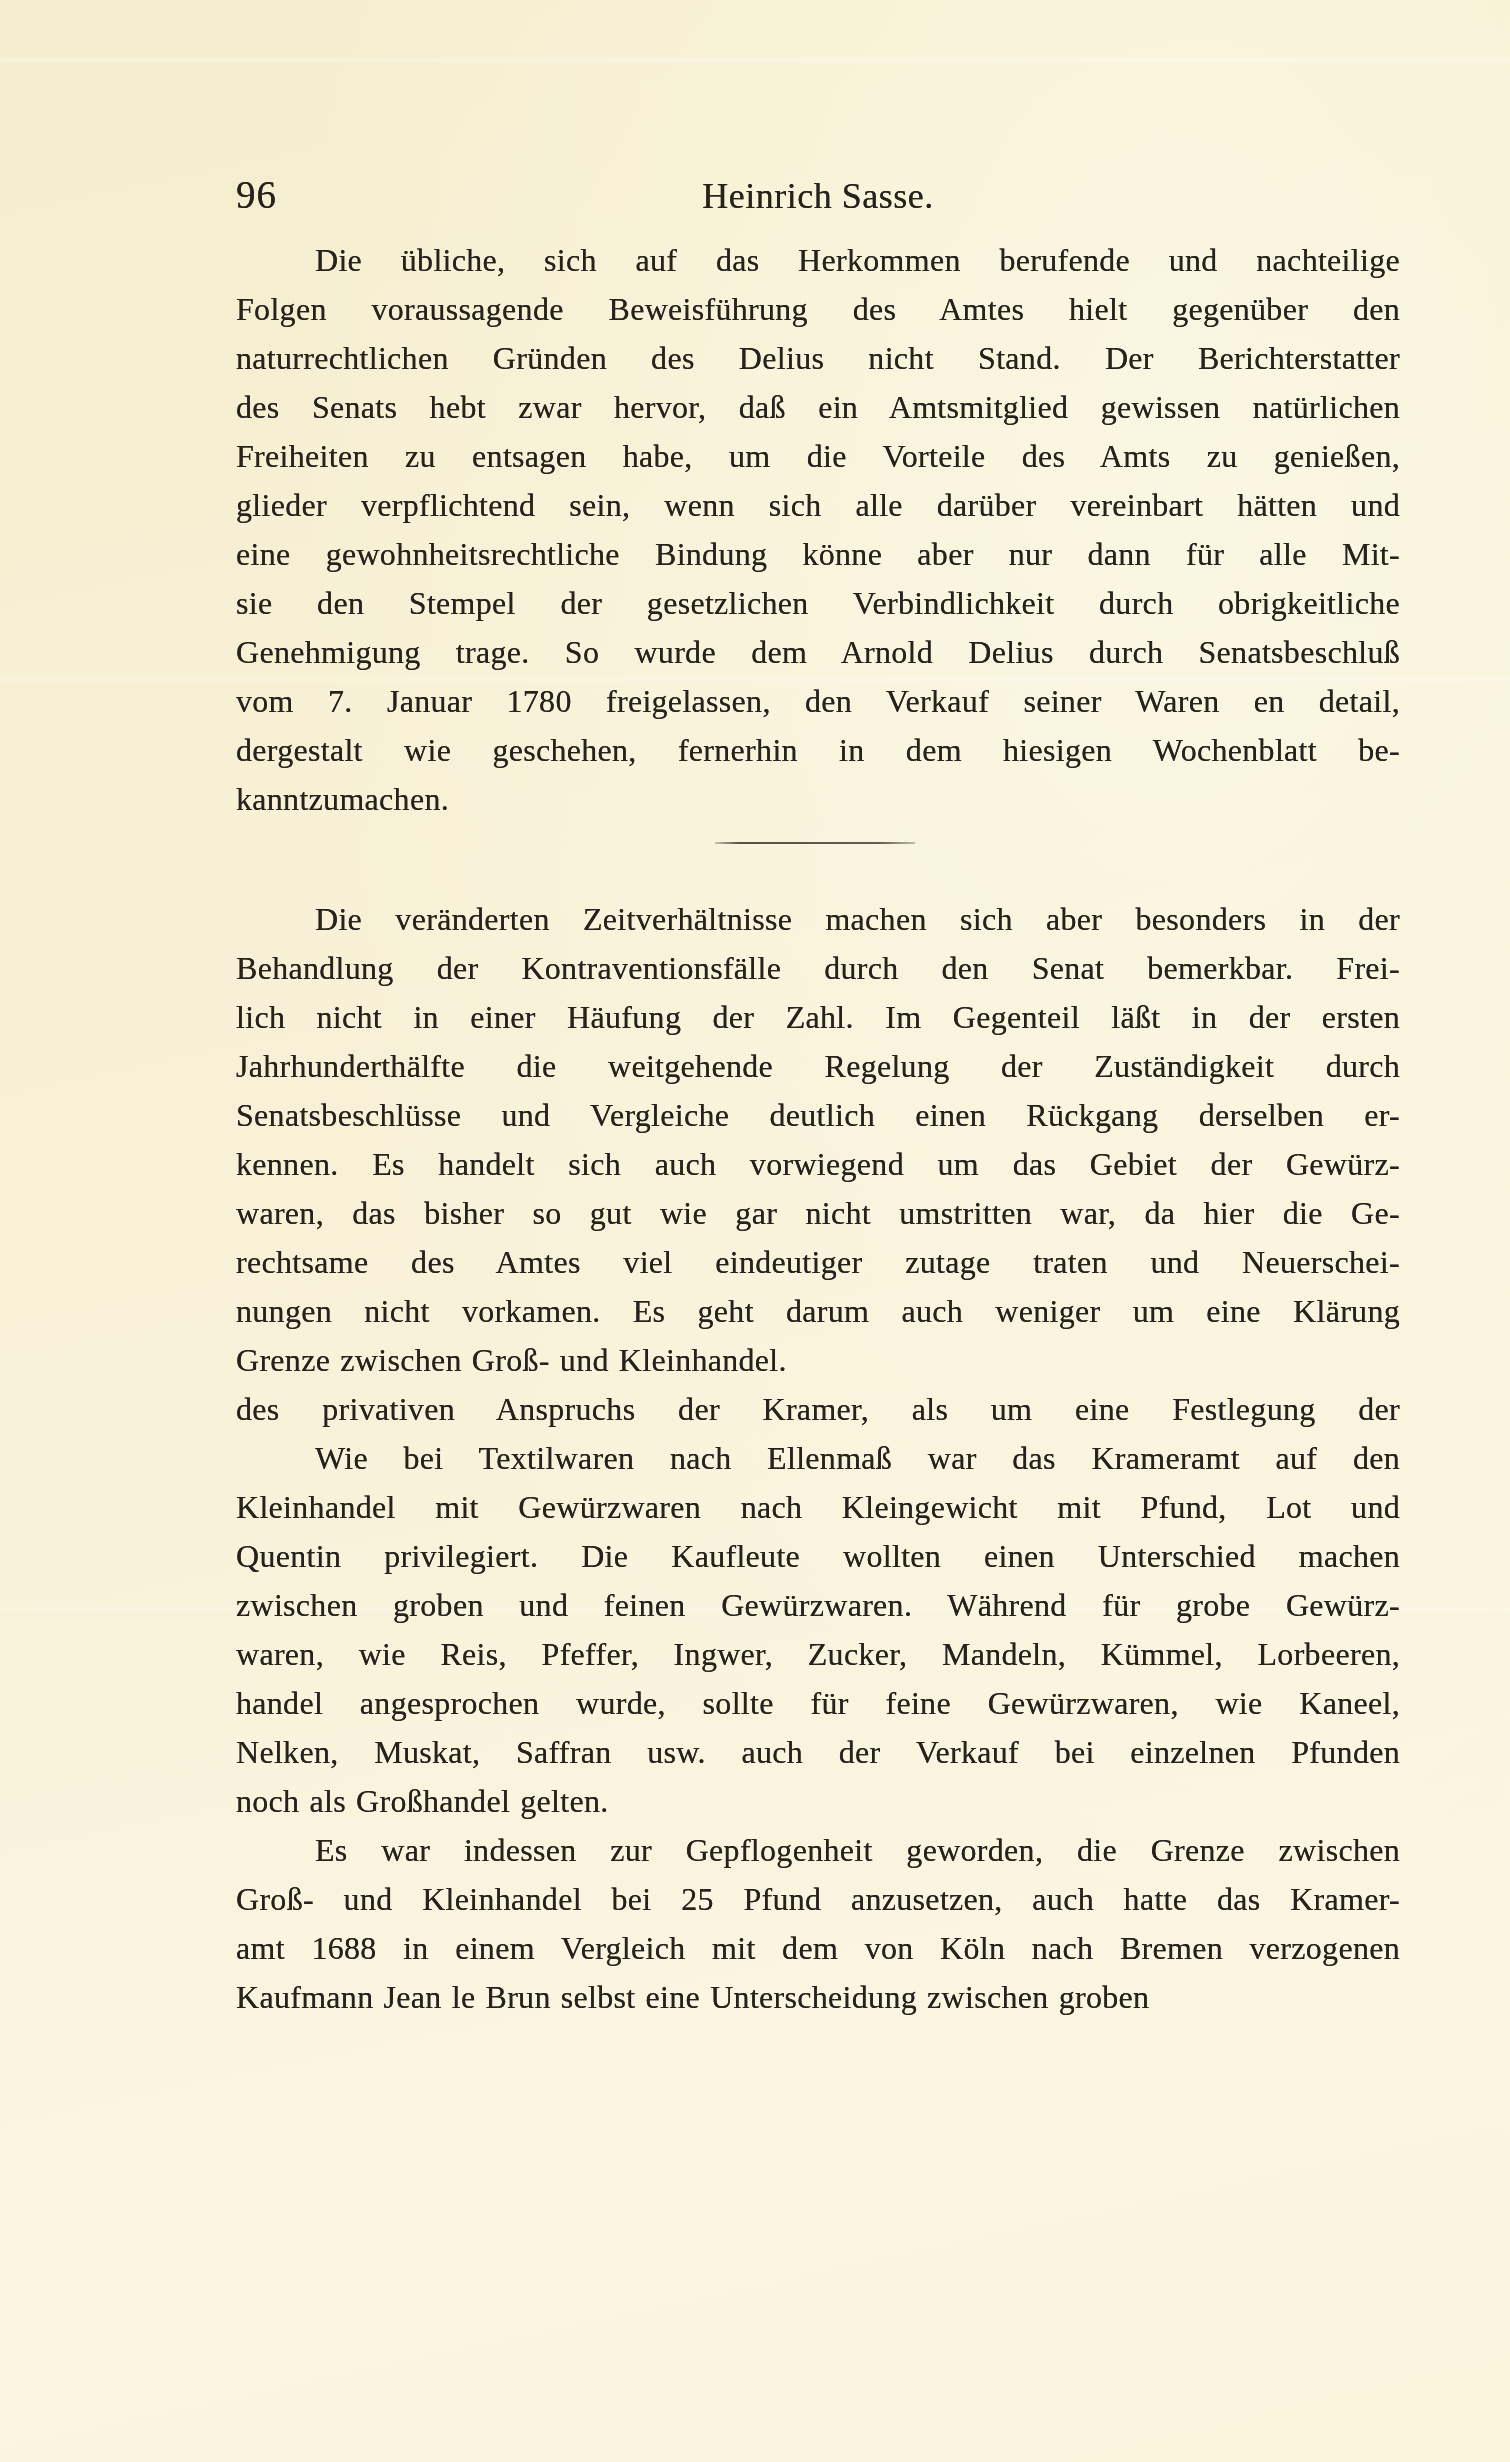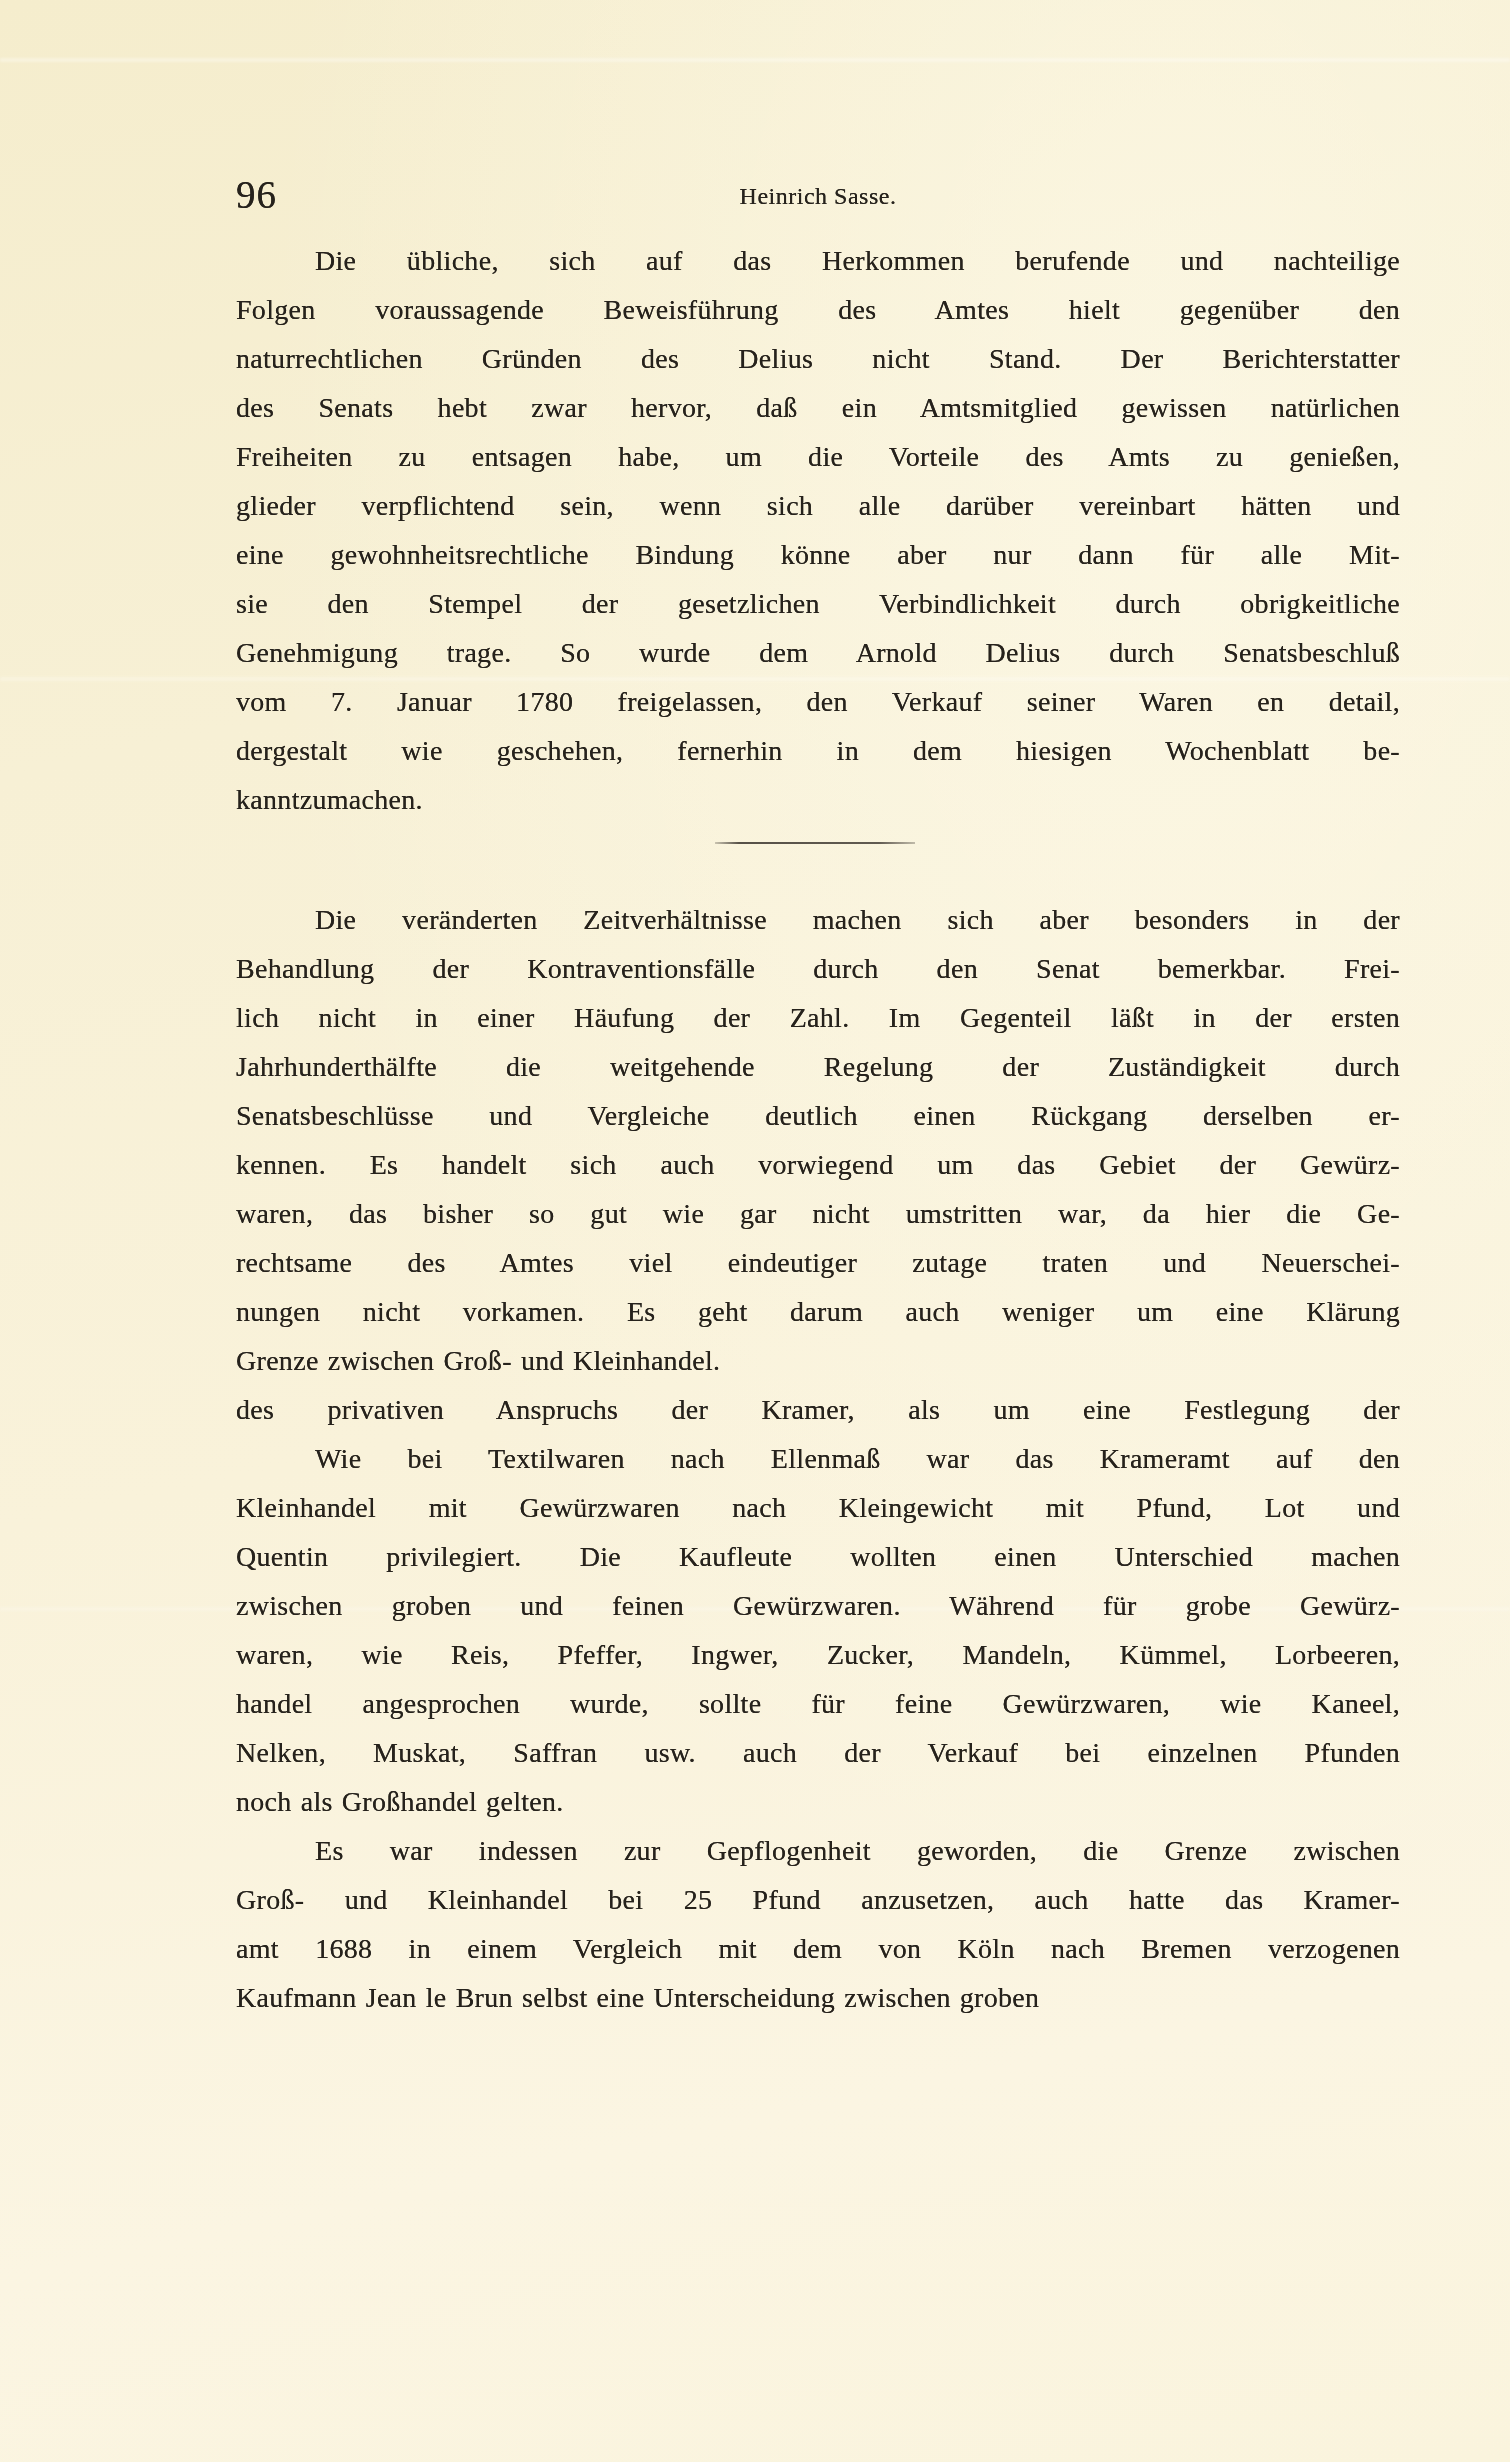--- a/index.html
+++ b/index.html
@@ -41,31 +41,31 @@
     line-height: 43px;
     letter-spacing: 0.9px;
     text-shadow: 0 0 0.6px rgba(38,34,28,0.9);
   }
   .running-head {
     position: absolute;
     left: 236px;
     top: 176px;
     width: 1164px;
     text-align: center;
-    font-size: 24px;
+    font-size: 36px;
     line-height: 40px;
     letter-spacing: 0.5px;
     text-shadow: 0 0 0.6px rgba(38,34,28,0.9);
   }
 
   .body-block {
     position: absolute;
     left: 236px;
     width: 1164px;
-    font-size: 28px;
+    font-size: 32px;
     line-height: 49px;
     letter-spacing: 0.3px;
     word-spacing: 1.8px;
     text-shadow: 0 0 0.6px rgba(38,34,28,0.85);
   }
   .para-1 { top: 236px; }
   .paras-rest { top: 895px; }
 
   .line {
     text-align: justify;

